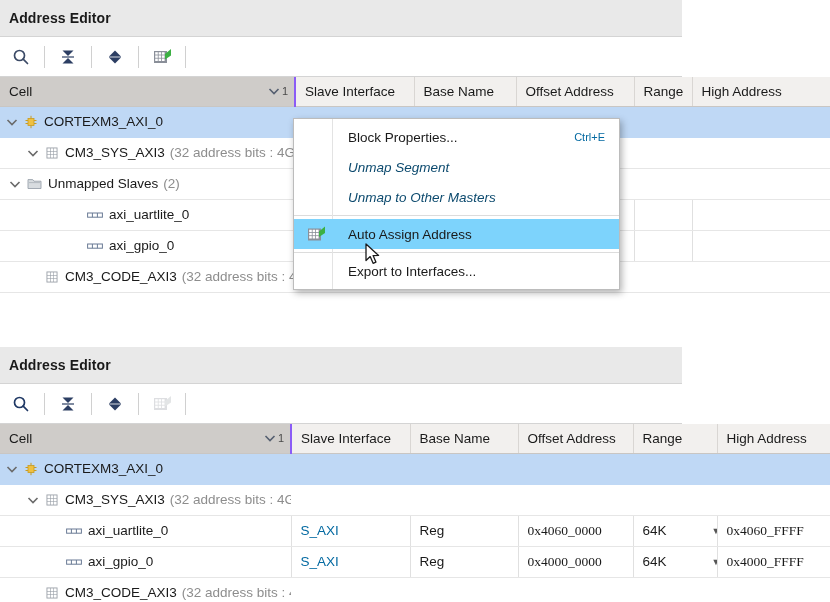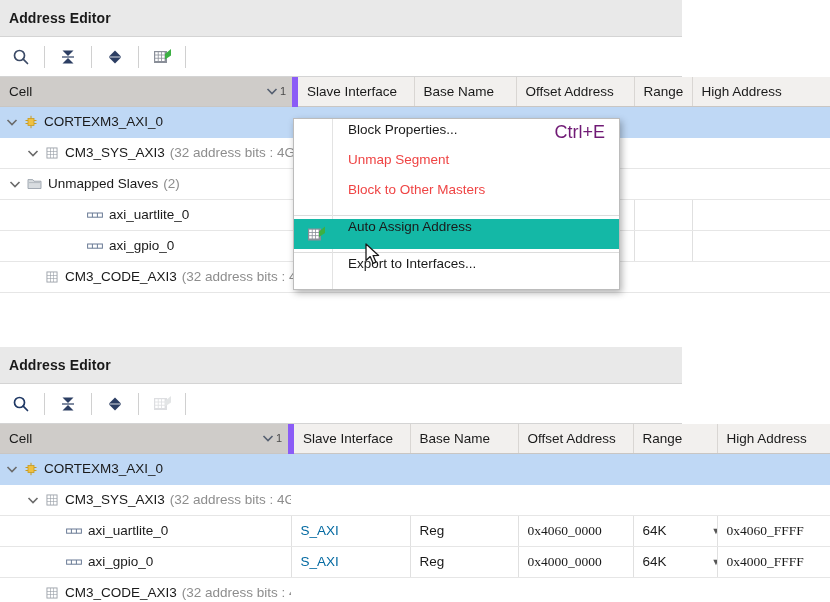--- a/index.html
+++ b/index.html
@@ -55,21 +55,21 @@
     color: #1a1a1a;
     text-align: left;
     padding: 0 9px;
     box-sizing: border-box;
     vertical-align: middle;
     white-space: nowrap;
   }
   .tbl th.cellcol {
     background: #cfccc9;
     position: relative;
-    border-right: 6px solid #8b5cf6;
+    border-right: 2px solid #8b5cf6;
   }
   .sortmark {
     position: absolute;
     right: 6px; top: 50%;
     transform: translateY(-50%);
     display: flex; align-items: center; gap: 2px;
     color: #4a4a4a;
     font-size: 11px;
   }
   .tbl td {
@@ -114,32 +114,32 @@
     background: #ffffff;
     border: 1px solid #bcbcbc;
     box-shadow: 2px 3px 7px rgba(0,0,0,0.30);
     z-index: 40;
     padding: 3px 0 3px 0;
   }
   .ctxitem {
     position: relative;
     height: 30px;
     display: flex;
-    align-items: flex-start;
+    align-items: center;
     font-size: 13.5px;
     color: #1a1a1a;
     padding-left: 54px;
     padding-right: 14px;
     box-sizing: border-box;
     white-space: nowrap;
   }
-  .ctxitem.disabled { color: #ef4444; }
-  .ctxitem.hl { background: #14b8a6; }
+  .ctxitem.disabled { color: #0c4a6e; font-style: italic; }
+  .ctxitem.hl { background: #7dd3fc; }
   .ctxicon { position: absolute; left: 12px; top: 50%; transform: translateY(-50%); display: flex; }
-  .shortcut { margin-left: auto; color: #701a75; font-size: 18px; }
+  .shortcut { margin-left: auto; color: #0369a1; font-size: 11px; }
   .ctxgutter {
     position: absolute; left: 0; top: 0; bottom: 0; width: 38px;
     border-right: 1px solid #e3e3e3;
     pointer-events: none;
   }
   .ctxsep { height: 1px; background: #dcdcdc; margin: 3px 0; }
 
   .cursor { position: absolute; z-index: 60; pointer-events: none; }
 </style>
 </head>
@@ -603,21 +603,21 @@
     <div class="ctxgutter"></div>
     <div>
         <div class="ctxitem">
           <span>Block Properties...</span>
           <span class="shortcut">Ctrl+E</span>
         </div>
         <div class="ctxitem disabled">
           <span>Unmap Segment</span>
         </div>
         <div class="ctxitem disabled">
-          <span>Block to Other Masters</span>
+          <span>Unmap to Other Masters</span>
         </div>
         <div class="ctxsep"></div>
         <div class="ctxitem hl">
           <span class="ctxicon">
             <svg width="20" height="19" viewBox="0 0 20 19">
               <rect x="2" y="4" width="13" height="12" fill="#8a8f99"></rect>
               <g fill="#ffffff">
                 <rect x="3.2" y="5.2" width="2.6" height="2.4"></rect>
                 <rect x="6.6" y="5.2" width="2.6" height="2.4"></rect>
                 <rect x="10" y="5.2" width="2.6" height="2.4"></rect>

